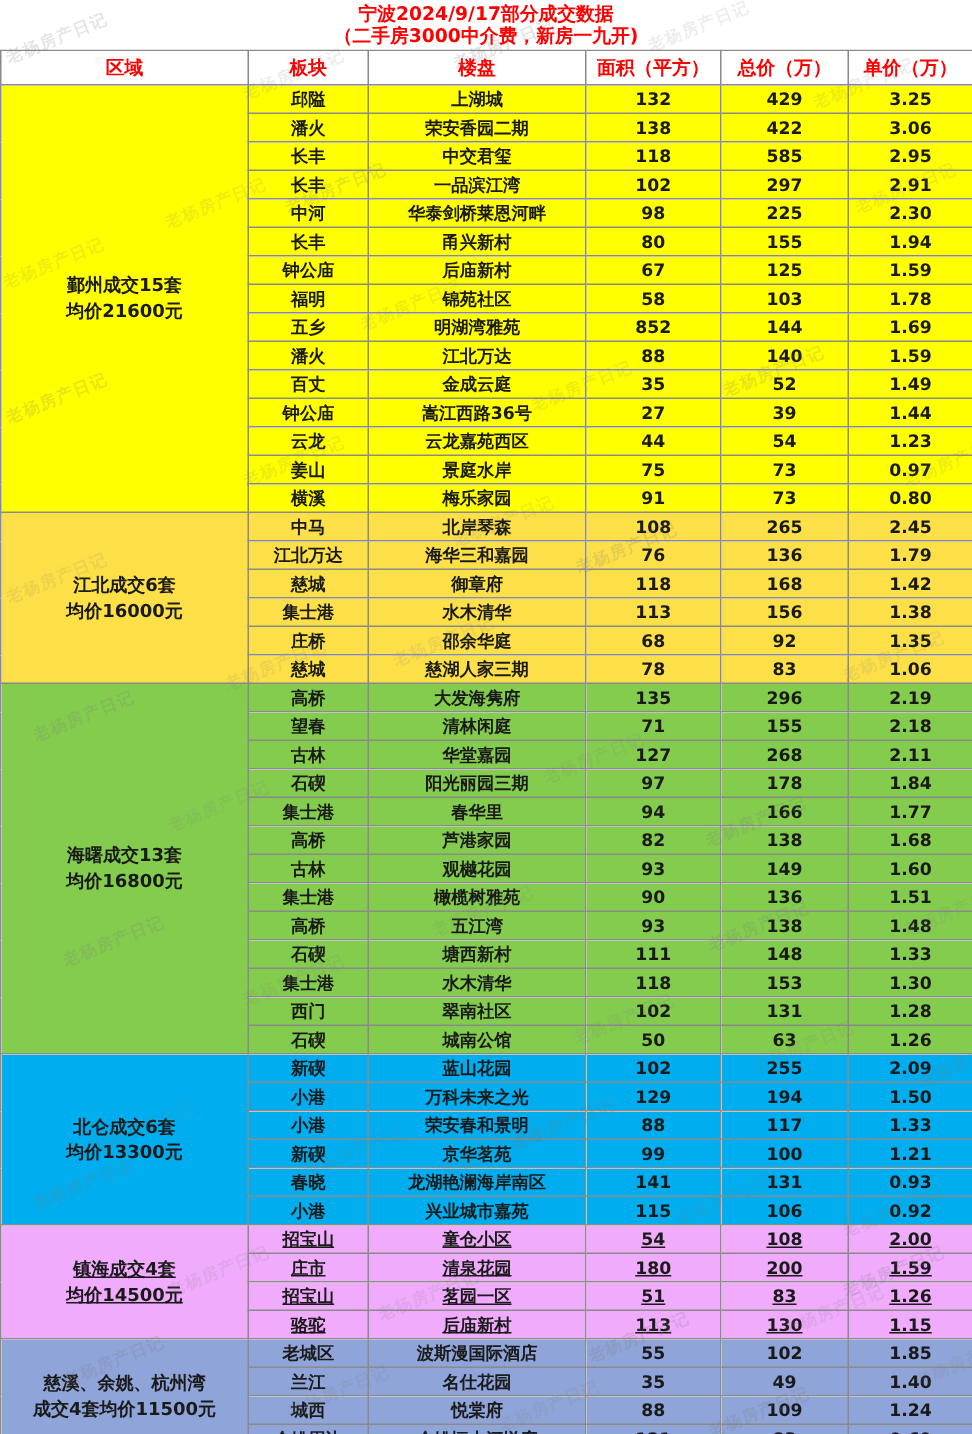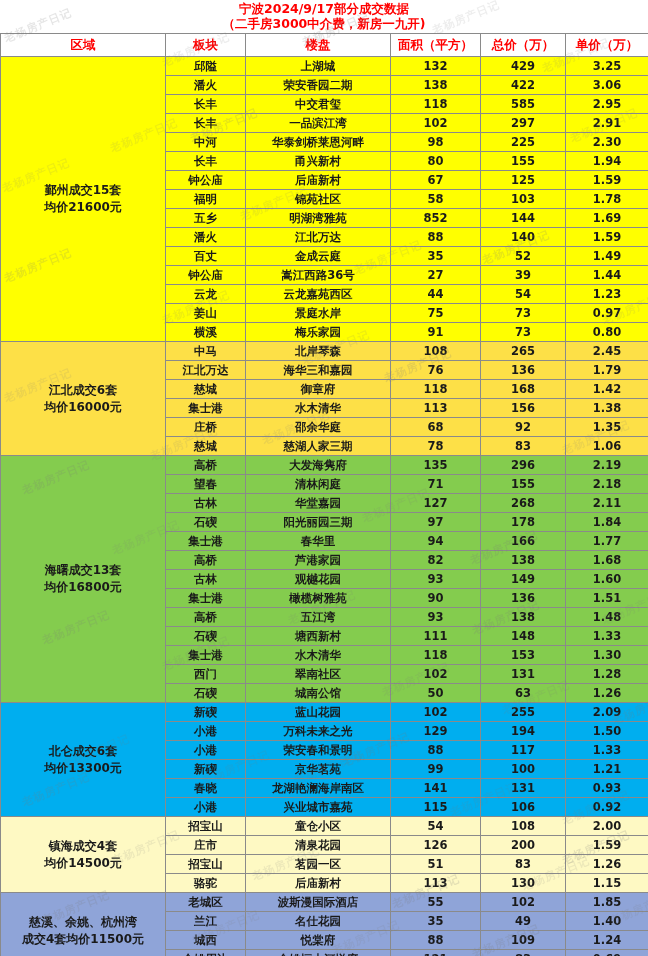--- a/index.html
+++ b/index.html
@@ -74,21 +74,21 @@
     padding:0 3px;
   }
   td.plate,td.estate{font-weight:bold;}
   td.num{font-weight:bold;}
 
   
   .sec-yinzhou td{background:#ffff00;}
   .sec-jiangbei td{background:#fde047;}
   .sec-haishu  td{background:#84cc4e;}
   .sec-beilun  td{background:#00aeef;}
-  .sec-zhenhai td{background:#fef9c3;}
+  .sec-zhenhai td{background:#f0abfc;text-decoration:underline;}
   .sec-cixi    td{background:#8fa4d8;}
 
   
   .wm-layer{
     position:absolute;left:0;top:0;width:648px;height:956px;
     pointer-events:none;z-index:5;
   }
   .wm{
     position:absolute;
     color:rgba(120,120,120,0.34);
@@ -432,21 +432,21 @@
           </td>
           <td class="plate">招宝山</td>
           <td class="estate">童仓小区</td>
           <td class="num">54</td>
           <td class="num">108</td>
           <td class="num">2.00</td>
         </tr>
         <tr class="sec-zhenhai">
           <td class="plate">庄市</td>
           <td class="estate">清泉花园</td>
-          <td class="num">126</td>
+          <td class="num">180</td>
           <td class="num">200</td>
           <td class="num">1.59</td>
         </tr>
         <tr class="sec-zhenhai">
           <td class="plate">招宝山</td>
           <td class="estate">茗园一区</td>
           <td class="num">51</td>
           <td class="num">83</td>
           <td class="num">1.26</td>
         </tr>

